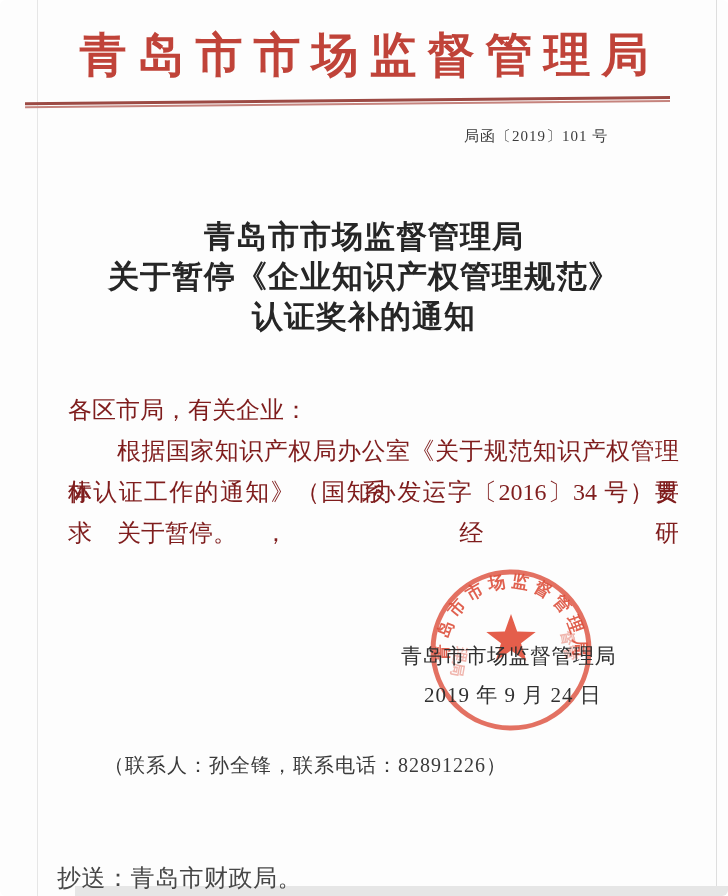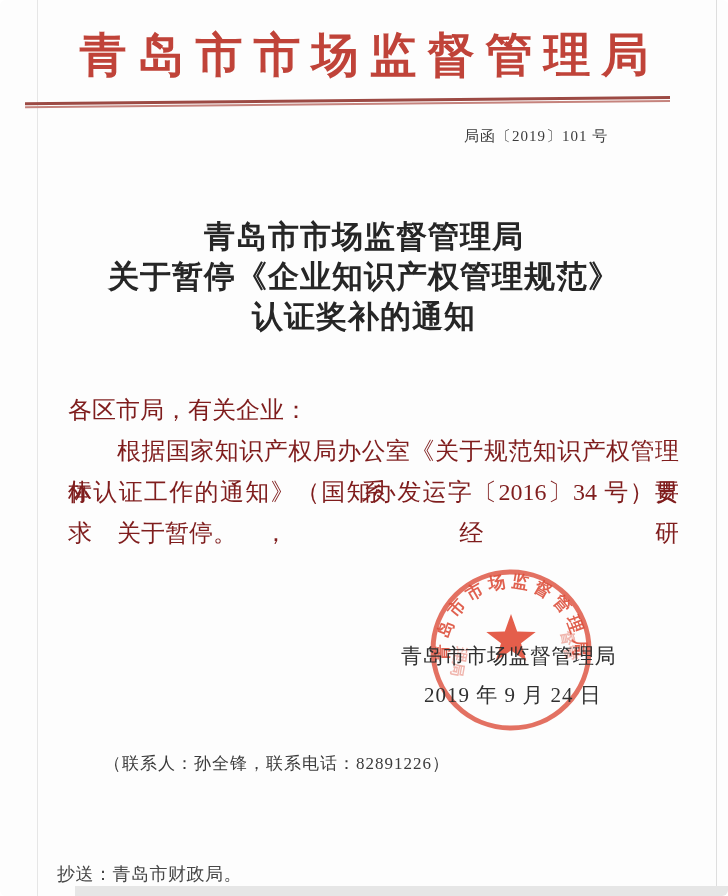--- a/index.html
+++ b/index.html
@@ -49,23 +49,23 @@
   
   .seal{position:absolute;left:426px;top:565px;width:170px;height:170px;z-index:2;}
   .seal-circle{fill:none;stroke:#dd5240;stroke-width:5;opacity:.82;}
   .seal-star{fill:#e2503c;opacity:.92;}
   .seal-arc-text{fill:#dd4c38;font-size:17px;letter-spacing:5px;font-weight:bold;opacity:.88;
     font-family:"Liberation Serif","DejaVu Serif",serif;}
   .seal-ghost{fill:#dd4c38;opacity:.4;font-size:15px;font-weight:bold;
     font-family:"Liberation Serif","DejaVu Serif",serif;}
 
   
-  .contact-line{position:absolute;top:752px;left:104px;font-size:17px;
+  .contact-line{position:absolute;top:752px;left:104px;font-size:20px;
     color:#3b3b3b;letter-spacing:1px;white-space:nowrap;}
-  .cc-line{position:absolute;top:862px;left:57px;font-size:18px;
+  .cc-line{position:absolute;top:862px;left:57px;font-size:24px;
     color:#474747;letter-spacing:0.5px;white-space:nowrap;}
 </style>
 </head>
 <body>
 
 <div class="page">
 
   <div class="scan-edge-left"></div>
   <div class="scan-edge-right"></div>
   <div class="scan-strip-bottom"></div>

